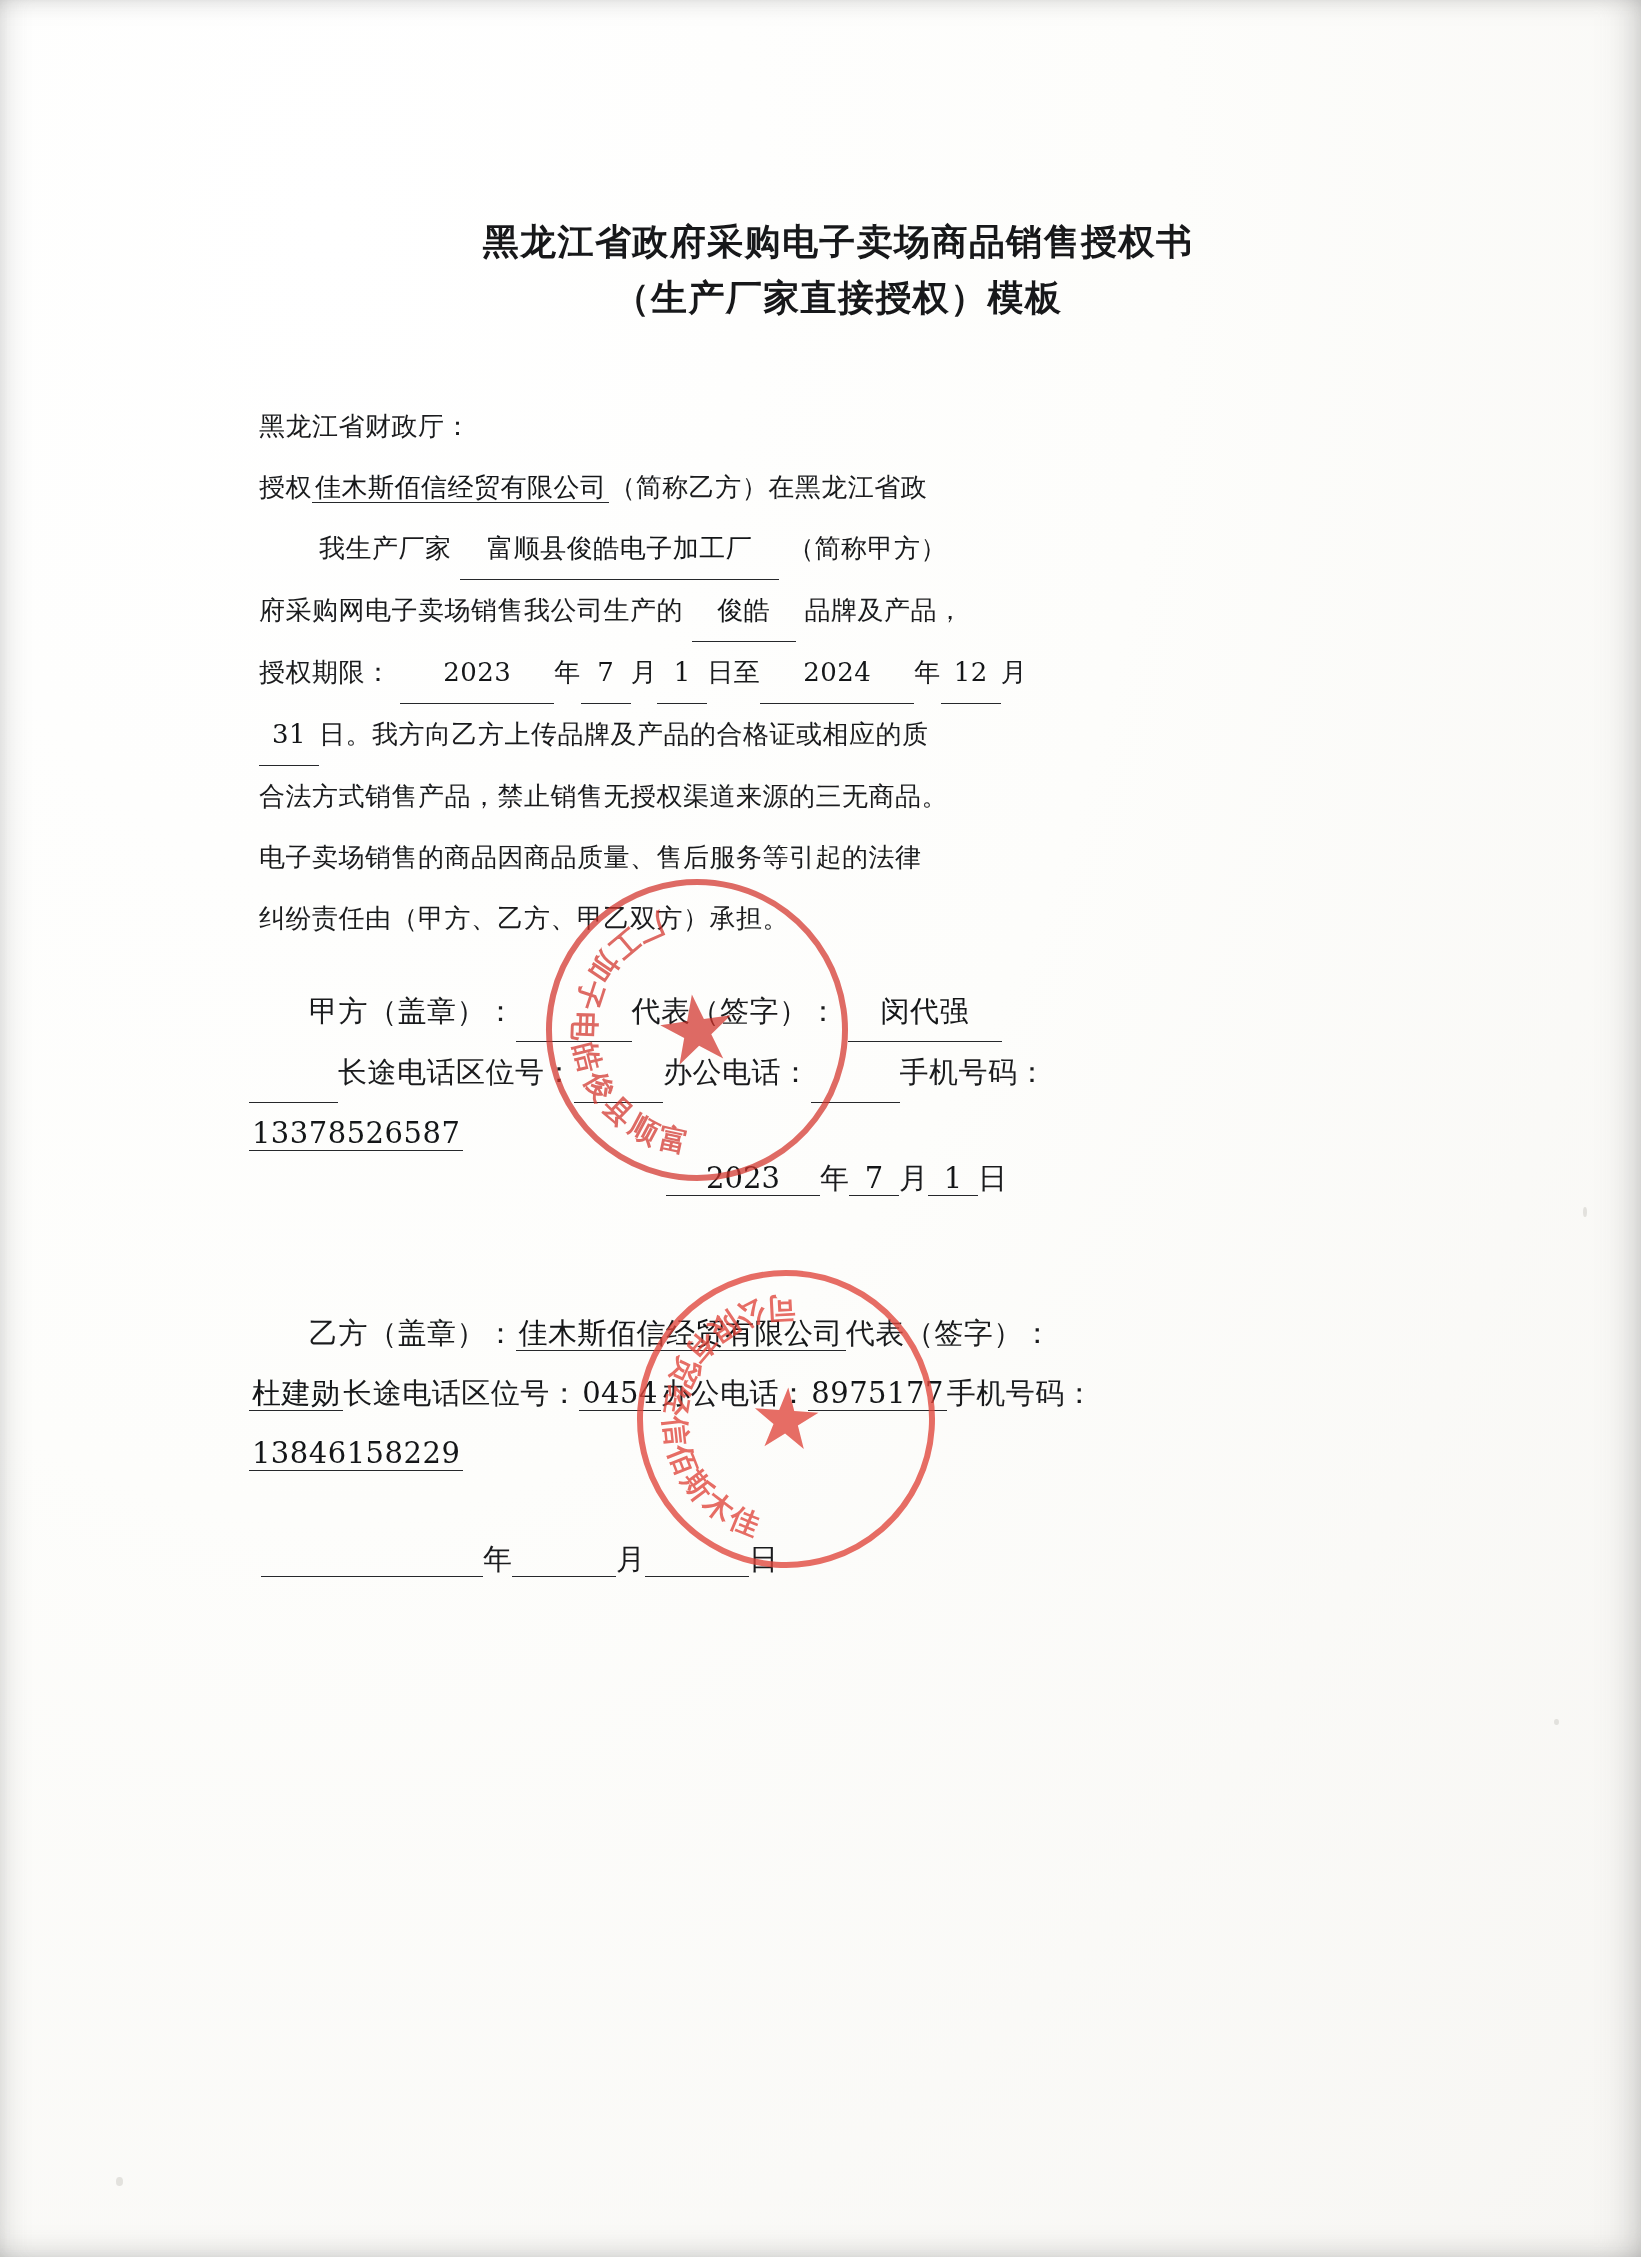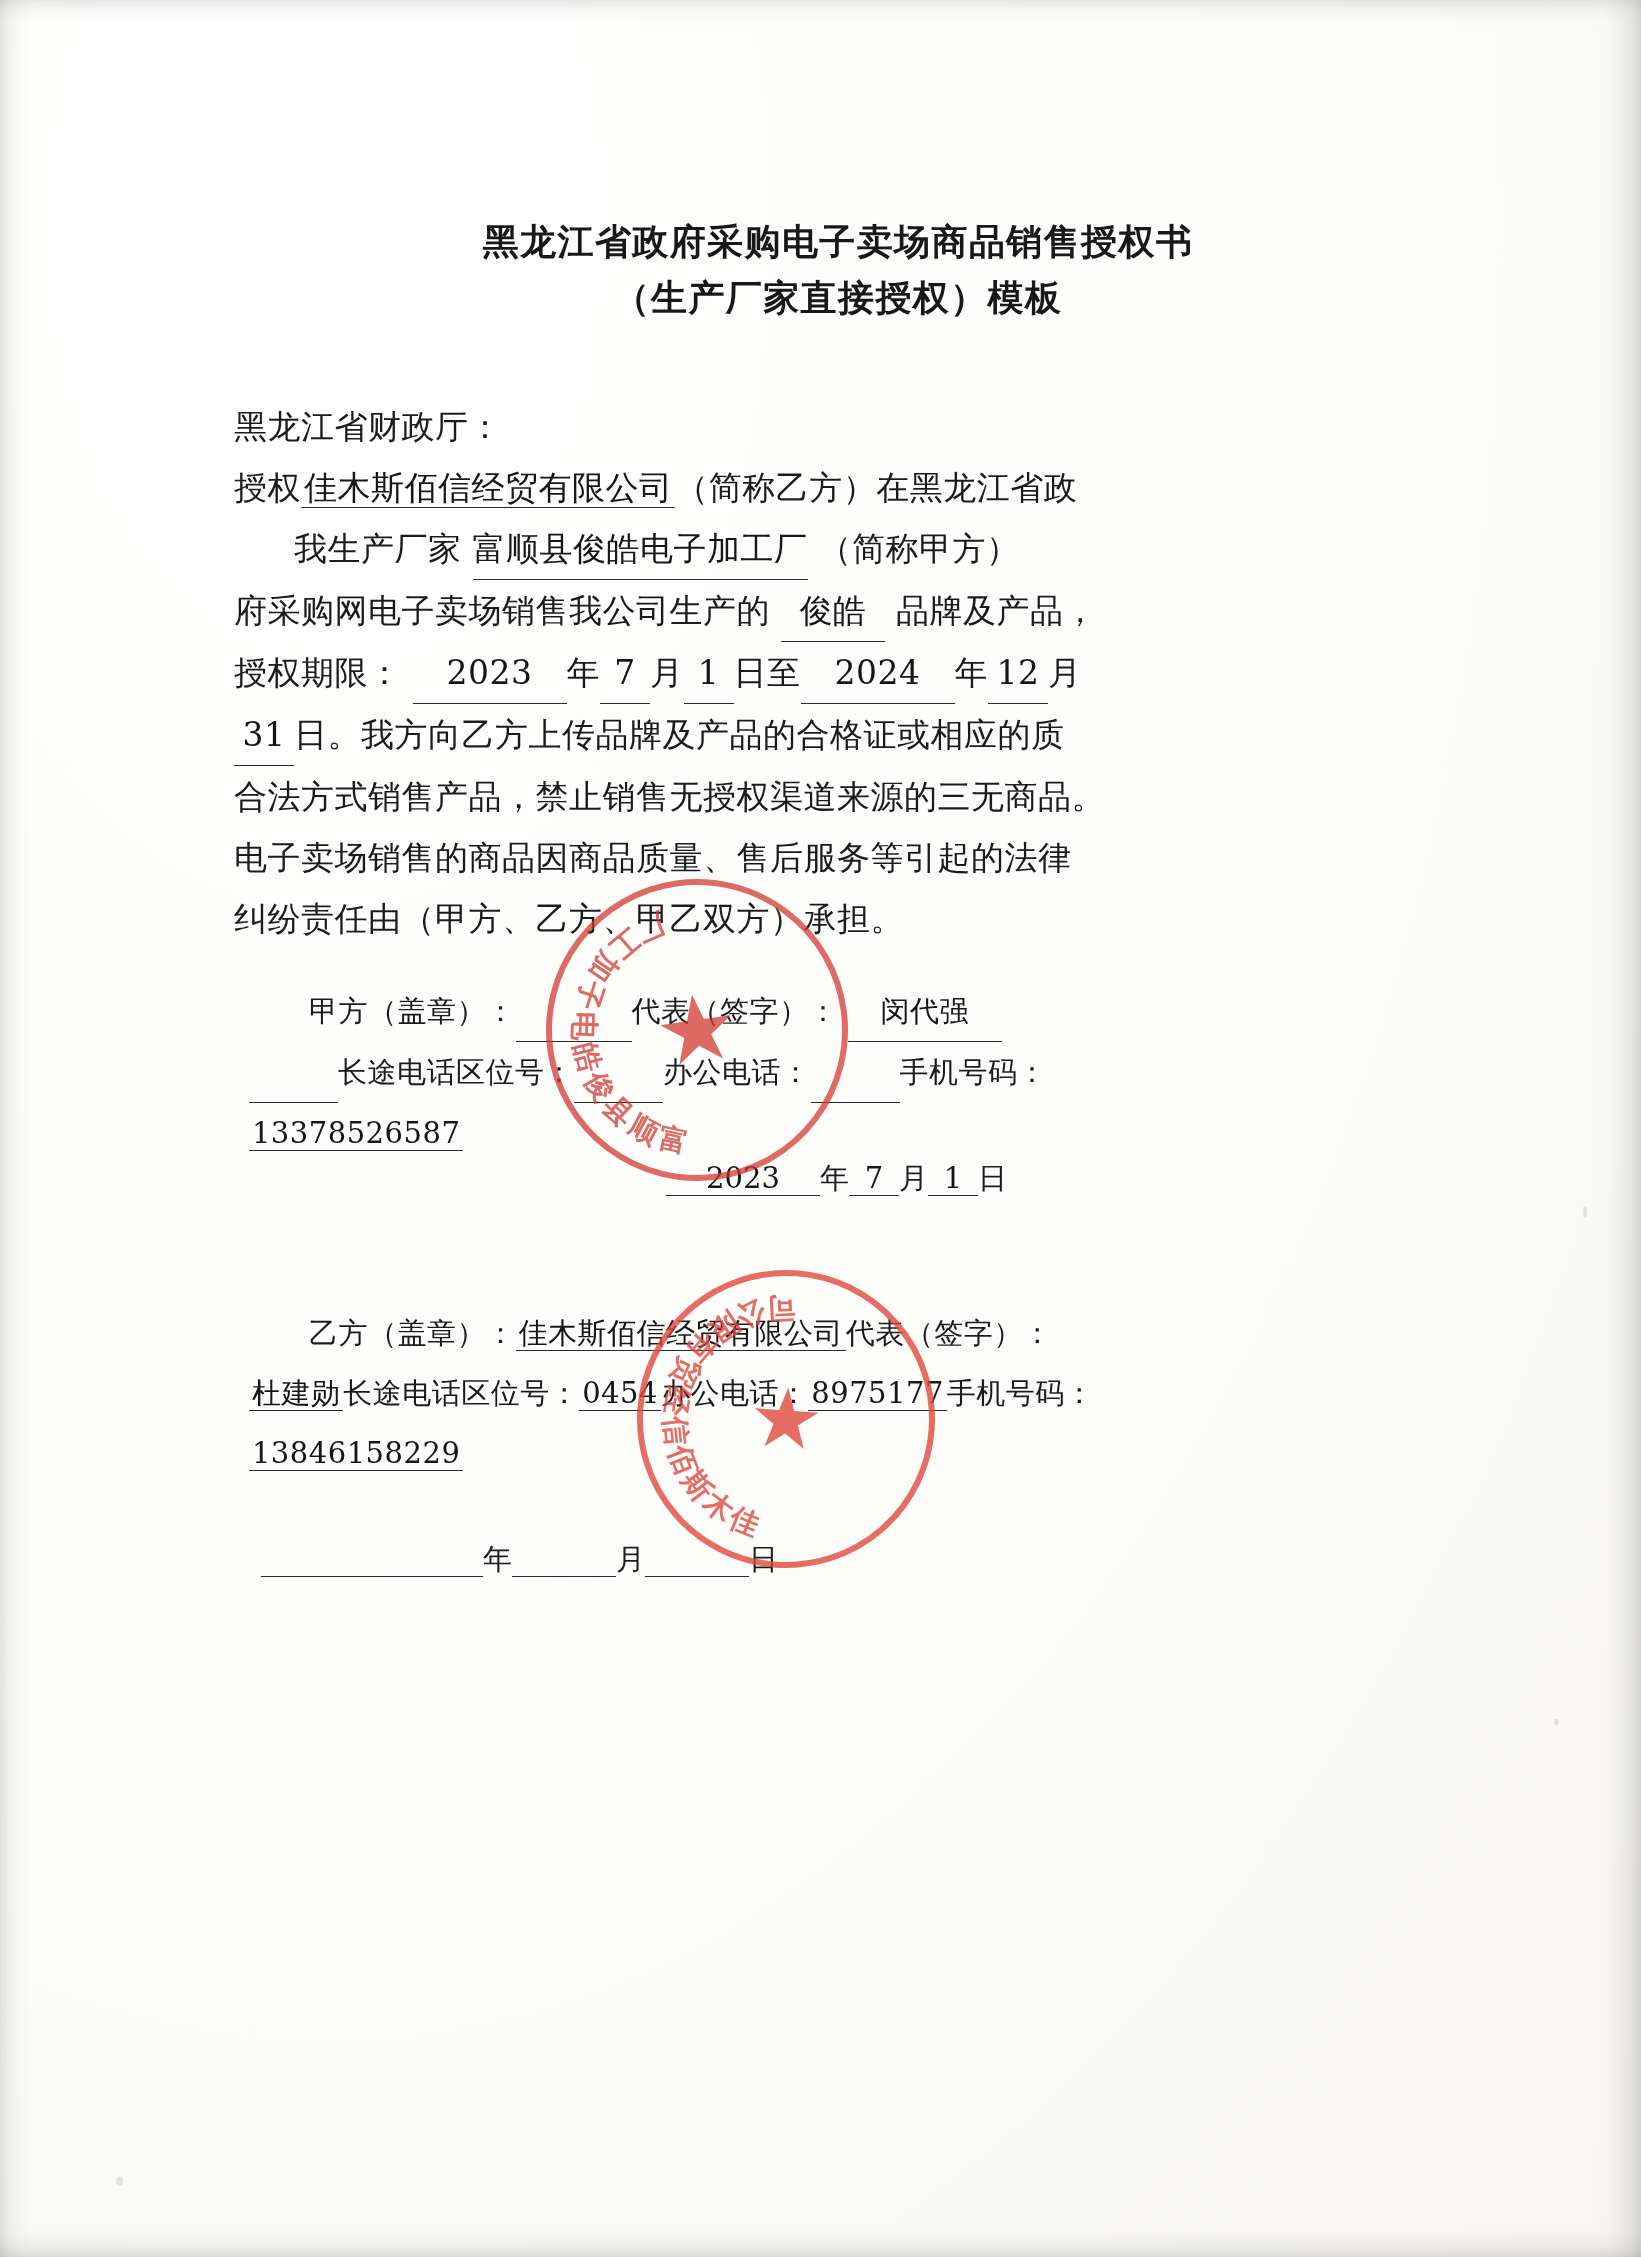--- a/index.html
+++ b/index.html
@@ -53,24 +53,24 @@
     font-size: 36px;
     letter-spacing: 1.4px;
     line-height: 1.55;
     padding-left: 35px;
   }
 
   
   .body-wrap {
     position: absolute;
     top: 396px;
-    left: 234px;
+    left: 259px;
     width: 1120px;
     color: #1a1b1d;
-    font-size: 33px;
+    font-size: 26px;
     line-height: 61px;
     letter-spacing: 0.5px;
     font-family: "DejaVu Serif", "Liberation Serif", serif;
   }
   .line {
     white-space: nowrap;
   }
   .line.indent { padding-left: 60px; }
   .fill {
     display: inline-block;

